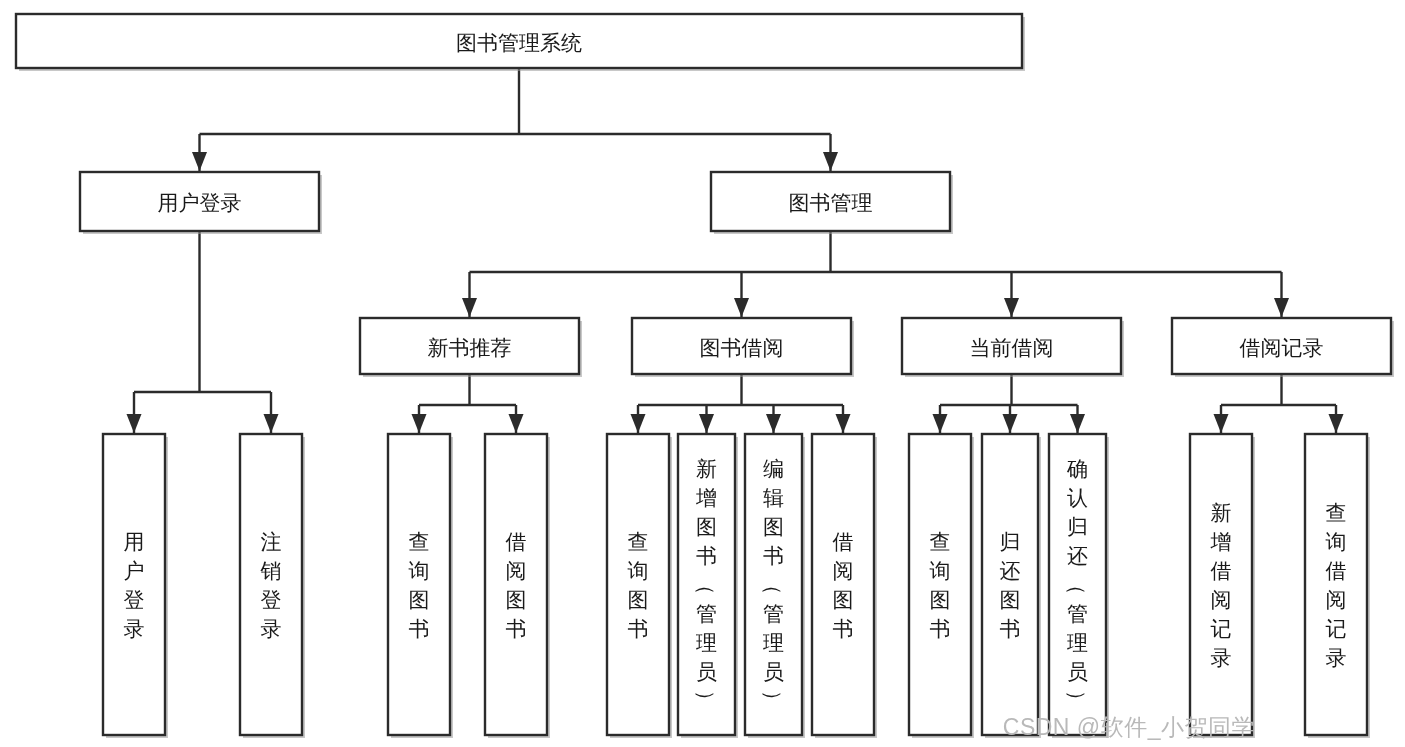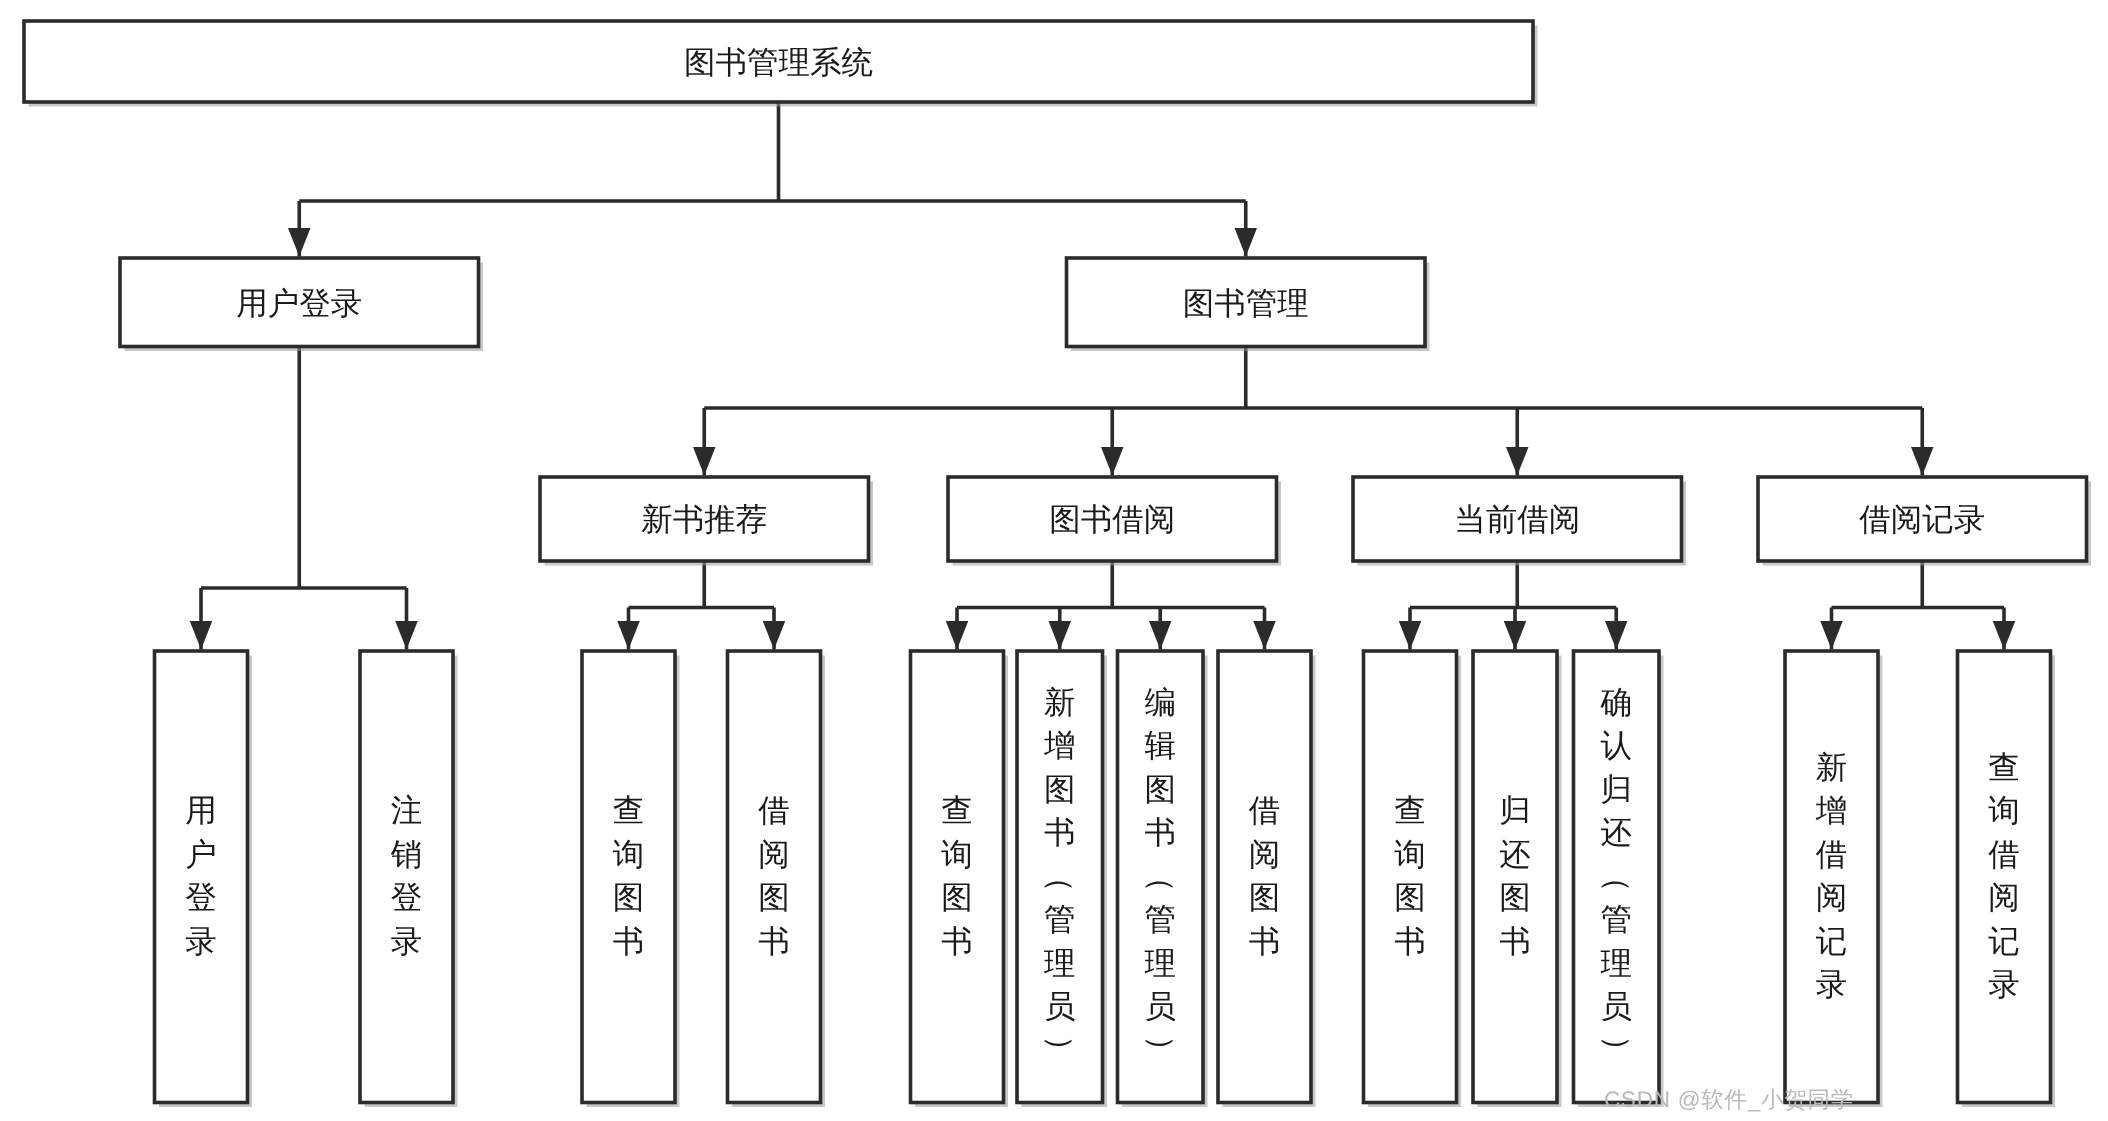--- a/index.html
+++ b/index.html
@@ -11,20 +11,21 @@
     width: 1405px;
     height: 747px;
     font-family: "Liberation Sans", "DejaVu Sans", sans-serif;
     overflow: hidden;
     position: relative;
   }
   #diagram-root {
     position: relative;
     width: 1244px;
     height: 747px;
+    padding-left: 19px;
   }
   svg.flow-svg {
     position: absolute;
     top: 0;
     left: 0;
     width: 1405px;
     height: 747px;
     display: block;
   }
   .node-rect {
@@ -57,21 +58,21 @@
     font-size: 21px;
     fill: #1a1a1a;
     text-anchor: middle;
     dominant-baseline: central;
   }
   .watermark {
     position: absolute;
     right: 8px;
     bottom: 4px;
     font-family: "Liberation Sans", "DejaVu Sans", sans-serif;
-    font-size: 15px;
+    font-size: 23px;
     color: #b9b9b9;
     white-space: nowrap;
     letter-spacing: 0.5px;
     user-select: none;
   }
 </style>
 </head>
 <body>
 
 <div id="diagram-root">

